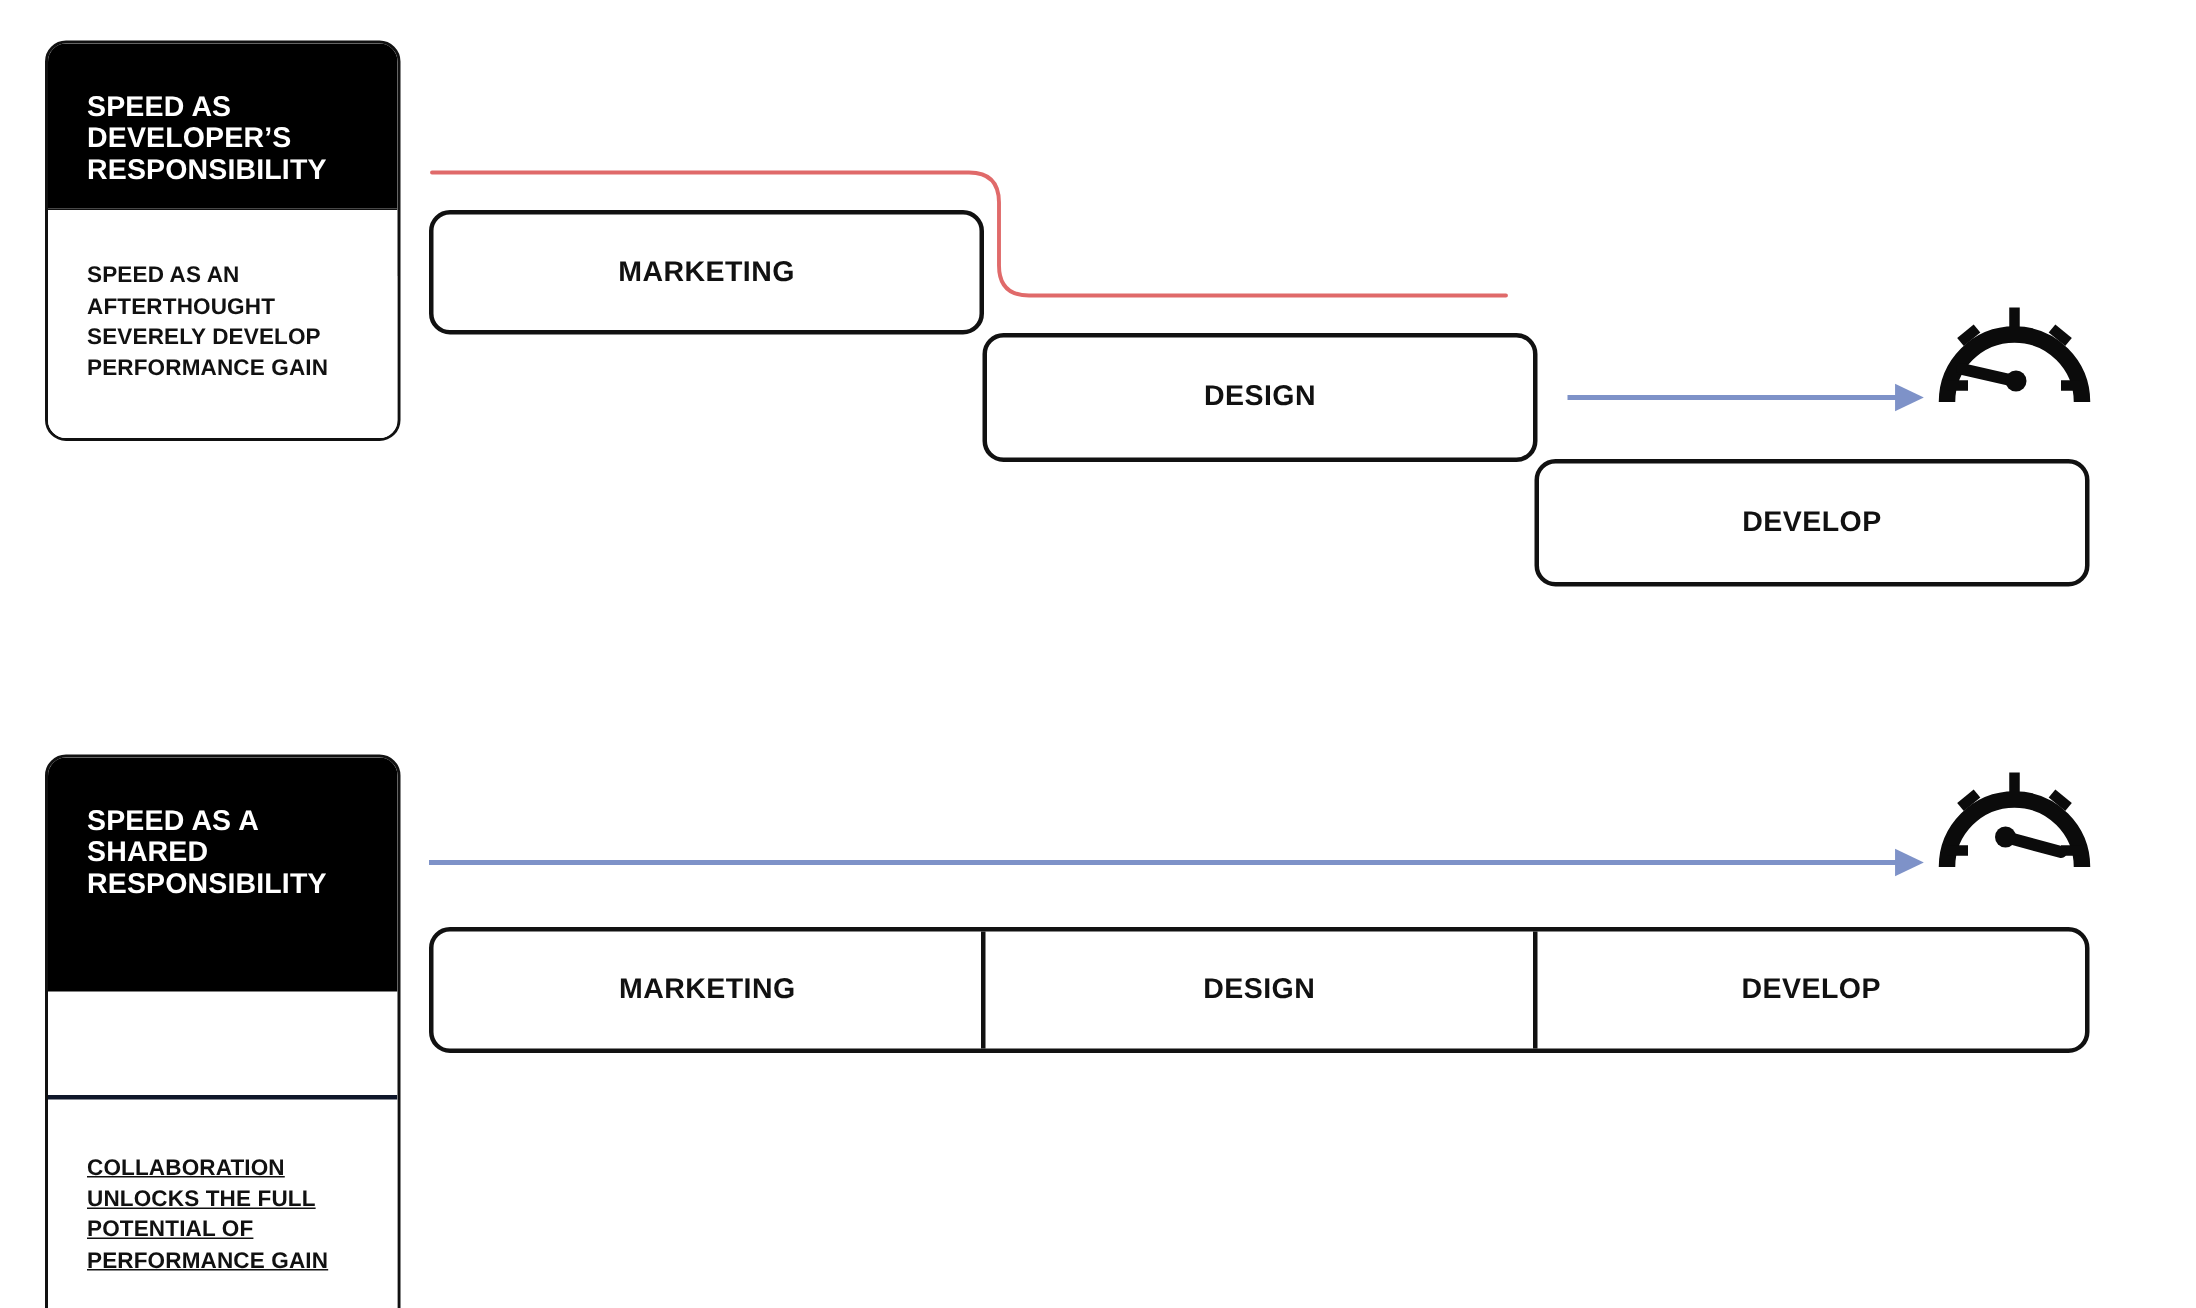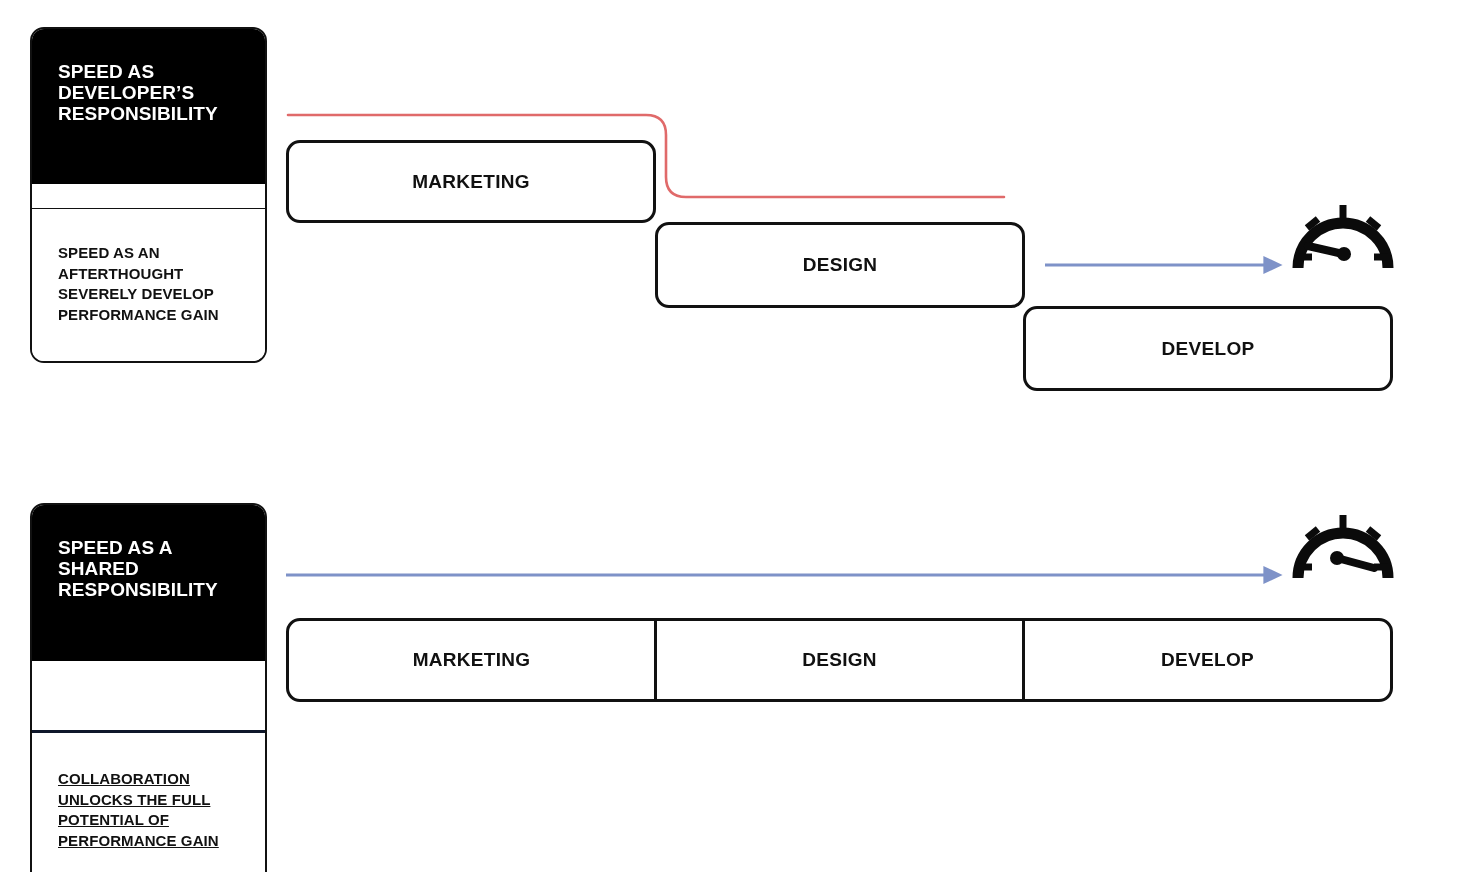--- a/index.html
+++ b/index.html
@@ -63,21 +63,21 @@
     line-height: 1.38;
     letter-spacing: 0.1px;
     white-space: pre-line;
     margin: 0;
   }
 
   
   #card-top-row {
     left: 30px;
     top: 27px;
-    height: 336px;
+    height: 267px;
     padding-left: 16px;
   }
   #card-top-row .card-top { height: 155px; padding: 33px 0 0 26px; }
   #card-top-row .card-bottom { height: 153px; padding: 34px 0 0 26px; border-top: 1px solid #111111; }
 
   
   #card-bottom-row {
     left: 30px;
     top: 503px;
     height: 384px;

